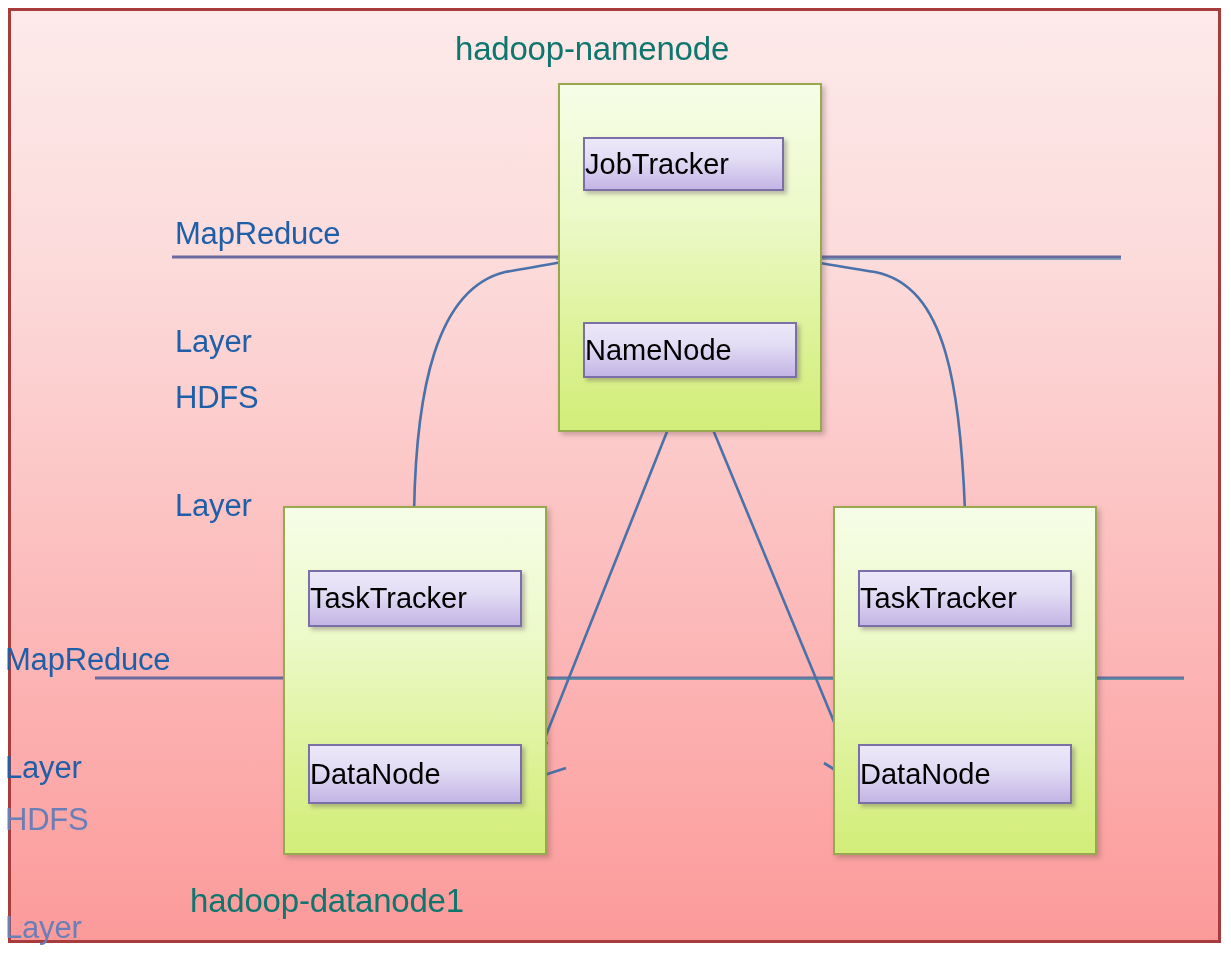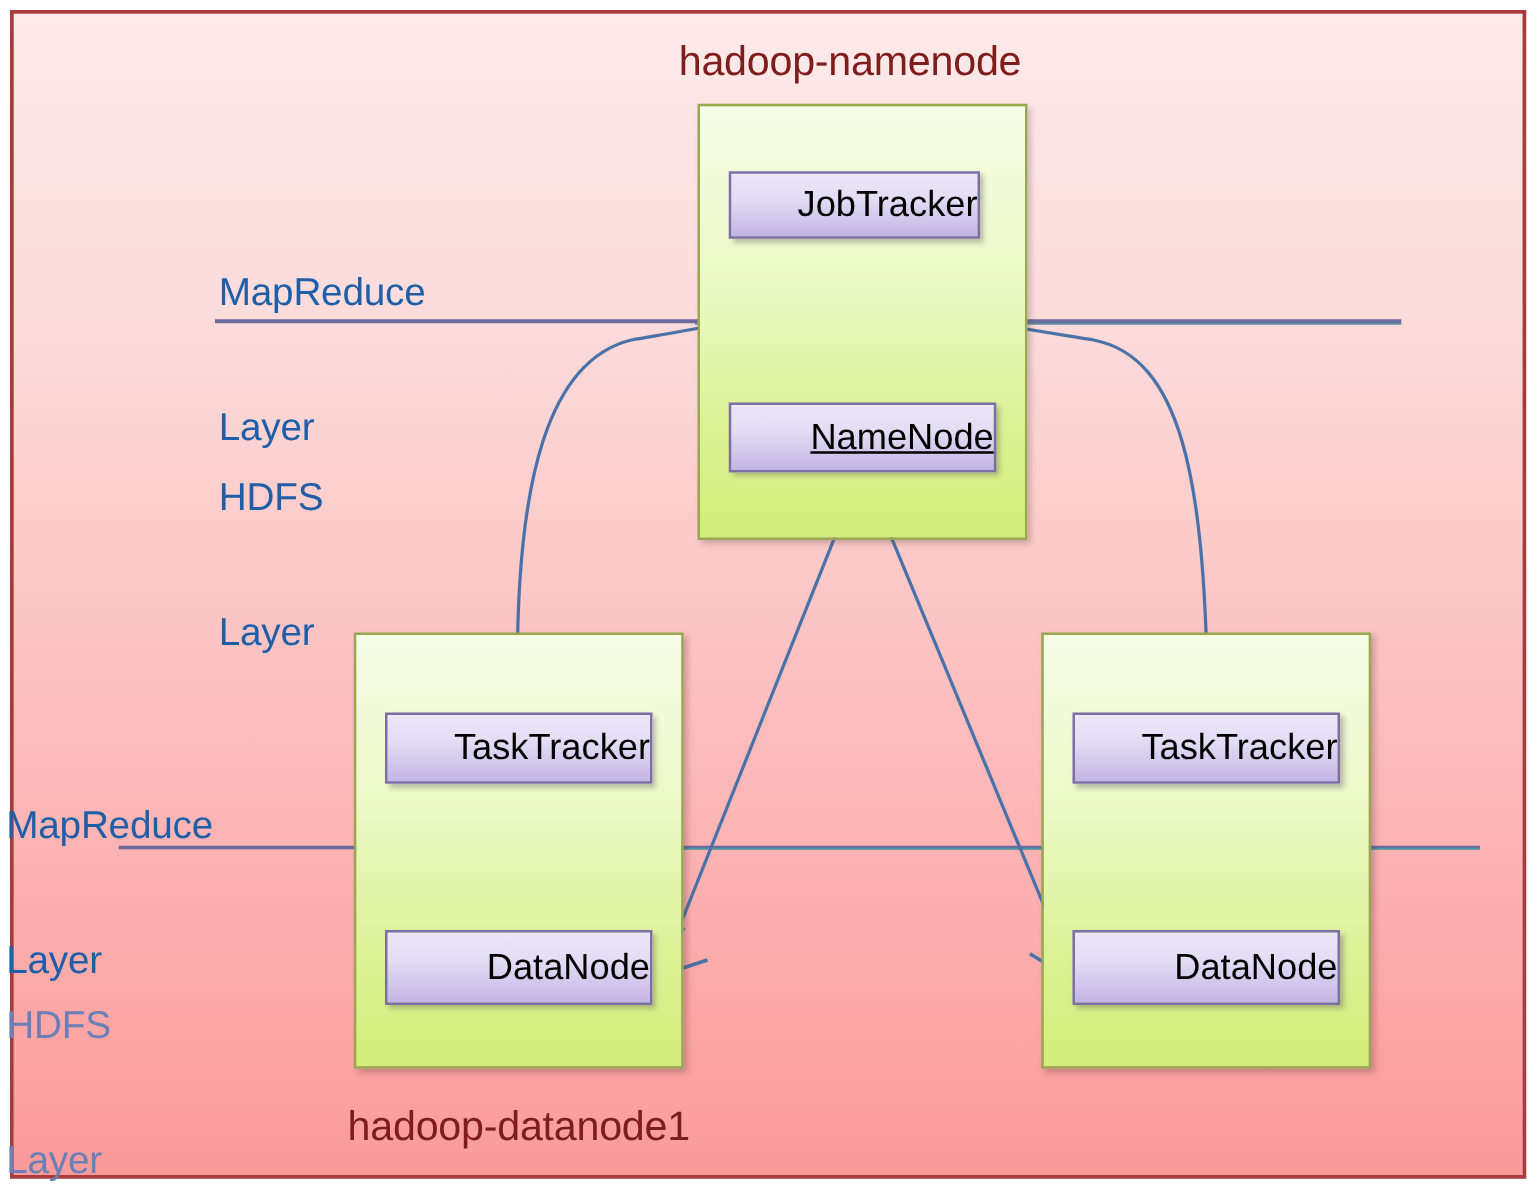--- a/index.html
+++ b/index.html
@@ -37,22 +37,22 @@
   }
   
   .txt {
     position: absolute;
     white-space: pre;
     line-height: 1.16;
     letter-spacing: -0.2px;
   }
   .host-title {
     font-size: 33px;
-    color: #7f1d1d;
-    text-align: center;
+    color: #0f766e;
+    text-align: left;
   }
   .layer-label {
     font-size: 31px;
     color: #1f5fa8;
   }
   .layer-label.faded {
     color: #6a7fb5;
   }
   
   .node-box {
@@ -64,21 +64,21 @@
   }
   
   .daemon {
     position: absolute;
     box-sizing: border-box;
     border: 2px solid #7b6fa8;
     background: linear-gradient(to bottom, #ece8f8 0%, #e2ddf4 40%, #cec2ea 80%, #c3b5e4 100%);
     box-shadow: 3px 3px 4px rgba(80, 60, 80, 0.33);
     display: flex;
     align-items: center;
-    justify-content: flex-end;
+    justify-content: flex-start;
     color: #000000;
     font-size: 29px;
   }
 </style>
 </head>
 <body>
 
 <div id="canvas">
   <div id="panel"></div>
 
@@ -116,21 +116,21 @@
   </svg>
 
   <div class="txt host-title" style="left:455px; top:30px; width:450px;">hadoop-namenode</div>
 
   <div class="node-box" style="left:558px; top:83px; width:264px; height:349px;"></div>
 
   <div class="daemon" style="left:583px; top:137px; width:201px; height:54px;">
     <span>JobTracker</span>
   </div>
 
-  <div class="daemon" style="left:583px; top:322px; width:214px; height:56px;text-decoration:underline;">
+  <div class="daemon" style="left:583px; top:322px; width:214px; height:56px;">
     <span>NameNode</span>
   </div>
 
   <div class="txt layer-label" style="left:175px; top:144px; width:280px;">
     <div>MapReduce</div>
     <div>Layer</div>
   </div>
 
   <div class="txt layer-label" style="left:175px; top:308px; width:280px;">
     <div>HDFS</div>

